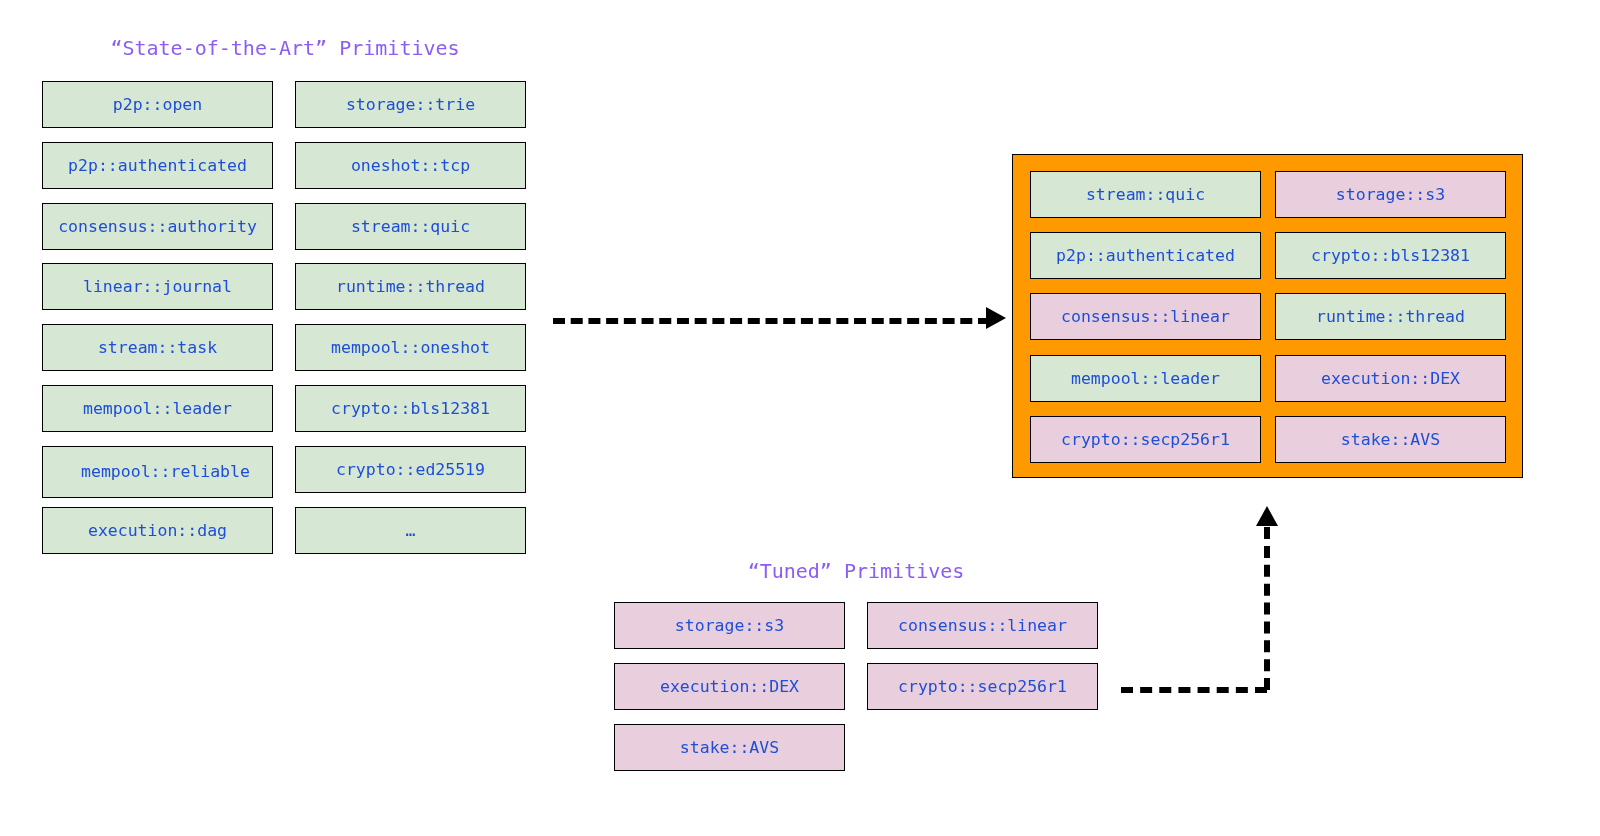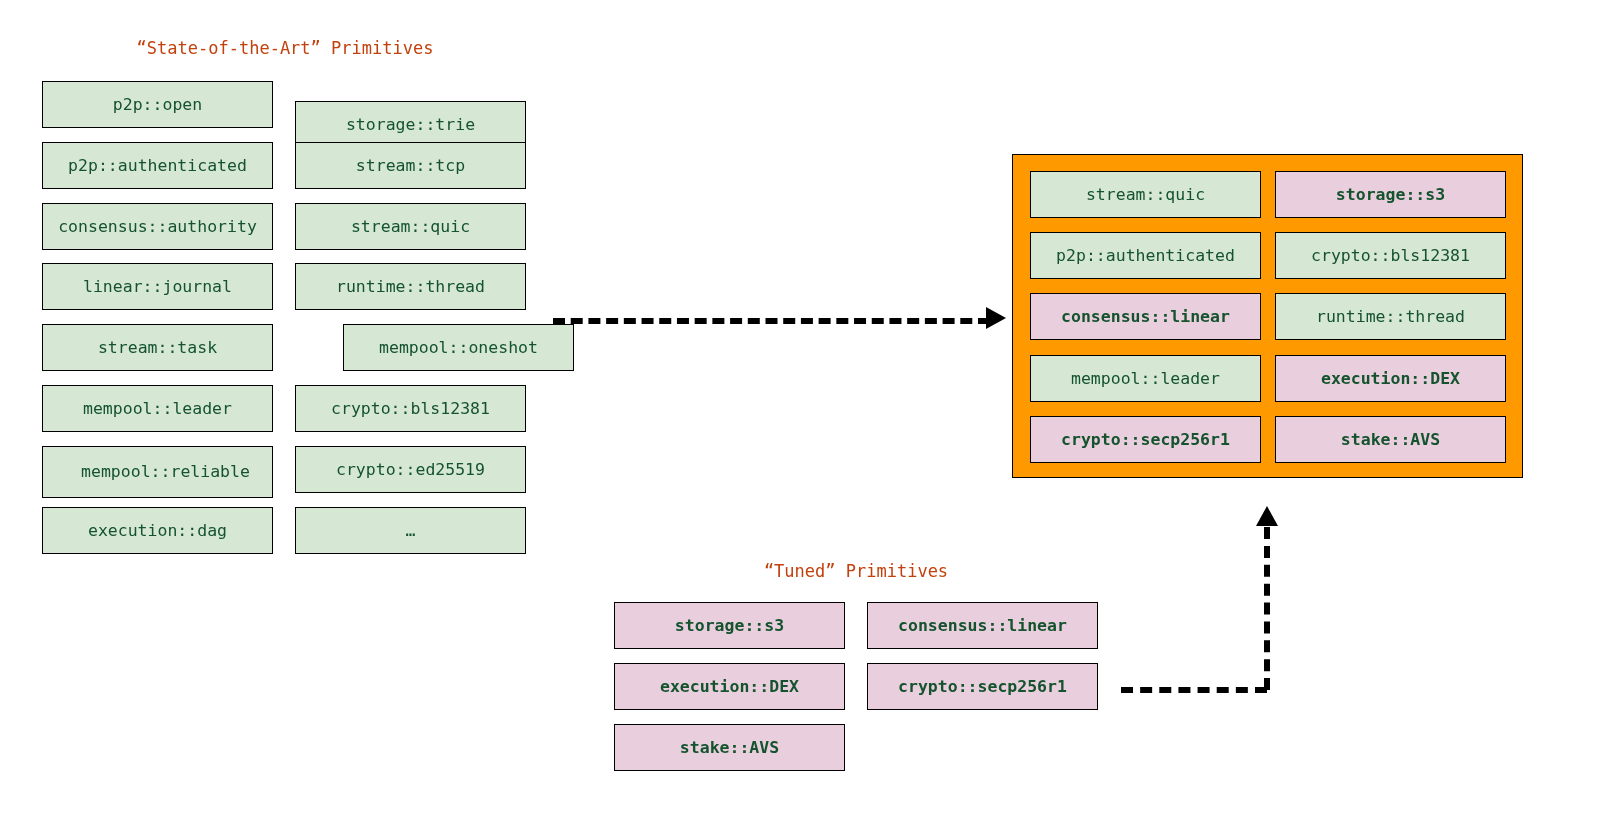--- a/index.html
+++ b/index.html
@@ -12,43 +12,43 @@
     width: 1600px;
     height: 836px;
     background: #ffffff;
     font-family: "DejaVu Sans Mono", "Liberation Mono", monospace;
     overflow: hidden;
   }
 
   
   .section-title {
     position: absolute;
-    font-size: 17px;
+    font-size: 20px;
     line-height: 20px;
-    color: #c2410c;
+    color: #8b5cf6;
     white-space: nowrap;
     text-align: center;
     letter-spacing: 0px;
   }
 
   
   .box {
     position: absolute;
     box-sizing: border-box;
     border: 1.6px solid #000000;
     display: flex;
     align-items: center;
     justify-content: center;
     font-size: 16.5px;
-    color: #14532d;
+    color: #1d4ed8;
     white-space: nowrap;
     letter-spacing: 0px;
   }
   .box.green { background: #d6e7d3; }
-  .box.pink  { background: #e9cfdd; font-weight: bold; }
+  .box.pink  { background: #e9cfdd; }
 
   
   #app-panel {
     position: absolute;
     box-sizing: border-box;
     background: #ff9900;
     border: 1.7px solid #000000;
   }
 
   
@@ -88,25 +88,25 @@
       <div class="box green" style="left: 42px; top: 81px; width: 231px; height: 47px;">p2p::open</div>
       <div class="box green" style="left: 42px; top: 141.8px; width: 231px; height: 47px;">p2p::authenticated</div>
       <div class="box green" style="left: 42px; top: 202.6px; width: 231px; height: 47px;">consensus::authority</div>
       <div class="box green" style="left: 42px; top: 263.4px; width: 231px; height: 47px;">linear::journal</div>
       <div class="box green" style="left: 42px; top: 324.2px; width: 231px; height: 47px;">stream::task</div>
       <div class="box green" style="left: 42px; top: 385px; width: 231px; height: 47px;">mempool::leader</div>
       <div class="box green" style="left: 42px; top: 445.8px; width: 231px; height: 52px; padding-left: 16px;">mempool::reliable</div>
       <div class="box green" style="left: 42px; top: 506.6px; width: 231px; height: 47px;">execution::dag</div>
     </div>
   <div id="primitives-right">
-      <div class="box green" style="left: 295px; top: 81px; width: 231px; height: 47px; margin-top: 20px;">storage::trie</div>
-      <div class="box green" style="left: 295px; top: 141.8px; width: 231px; height: 47px;">stream::tcp</div>
+      <div class="box green" style="left: 295px; top: 81px; width: 231px; height: 47px;">storage::trie</div>
+      <div class="box green" style="left: 295px; top: 141.8px; width: 231px; height: 47px;">oneshot::tcp</div>
       <div class="box green" style="left: 295px; top: 202.6px; width: 231px; height: 47px;">stream::quic</div>
       <div class="box green" style="left: 295px; top: 263.4px; width: 231px; height: 47px;">runtime::thread</div>
-      <div class="box green" style="left: 295px; top: 324.2px; width: 231px; height: 47px; margin-left: 48px;">mempool::oneshot</div>
+      <div class="box green" style="left: 295px; top: 324.2px; width: 231px; height: 47px;">mempool::oneshot</div>
       <div class="box green" style="left: 295px; top: 385px; width: 231px; height: 47px;">crypto::bls12381</div>
       <div class="box green" style="left: 295px; top: 445.8px; width: 231px; height: 47px; text-align: center;">crypto::ed25519</div>
       <div class="box green" style="left: 295px; top: 506.6px; width: 231px; height: 47px;">…</div>
     </div>
 
   <div class="dash-h" style="left:553px; top:318px; width:437px;"></div>
   <div class="arrow-right" style="left:986px; top:307px;"></div>
 
 
   <div id="app-panel" style="left:1012px; top:154px; width:511px; height:324px;">

